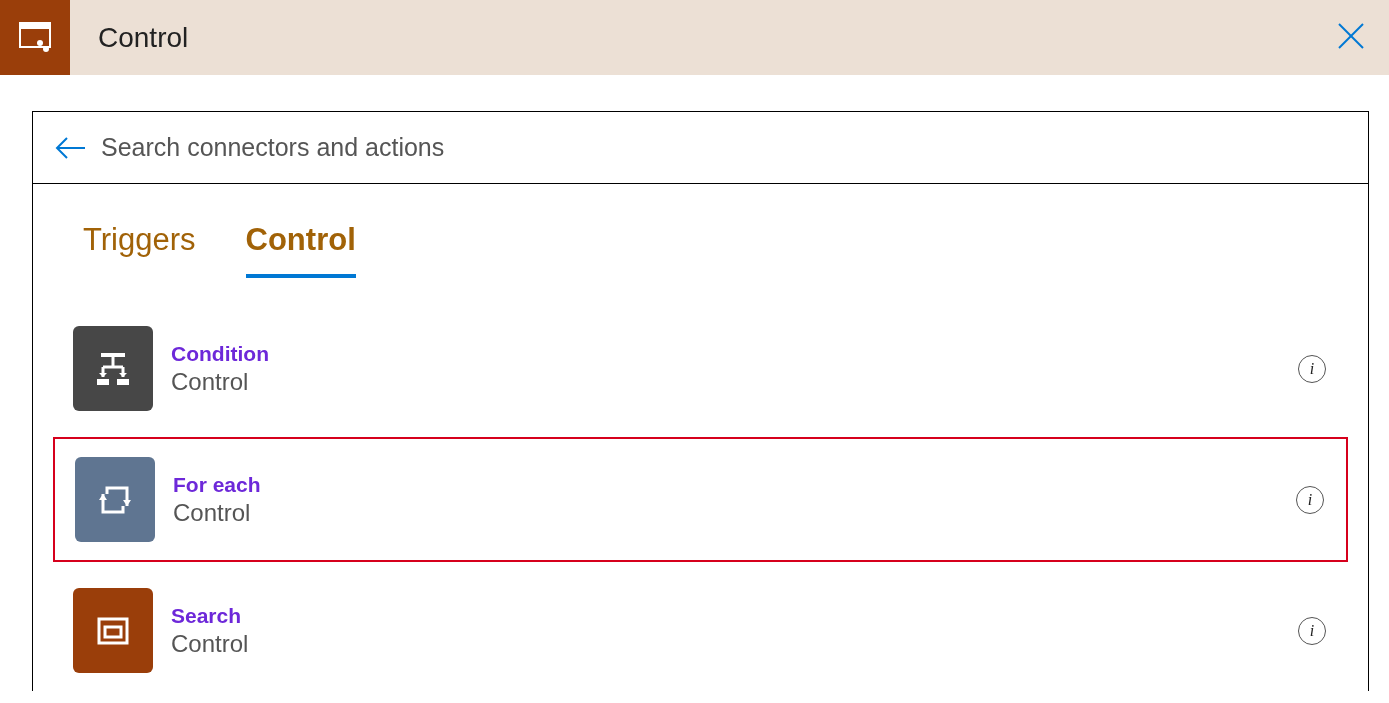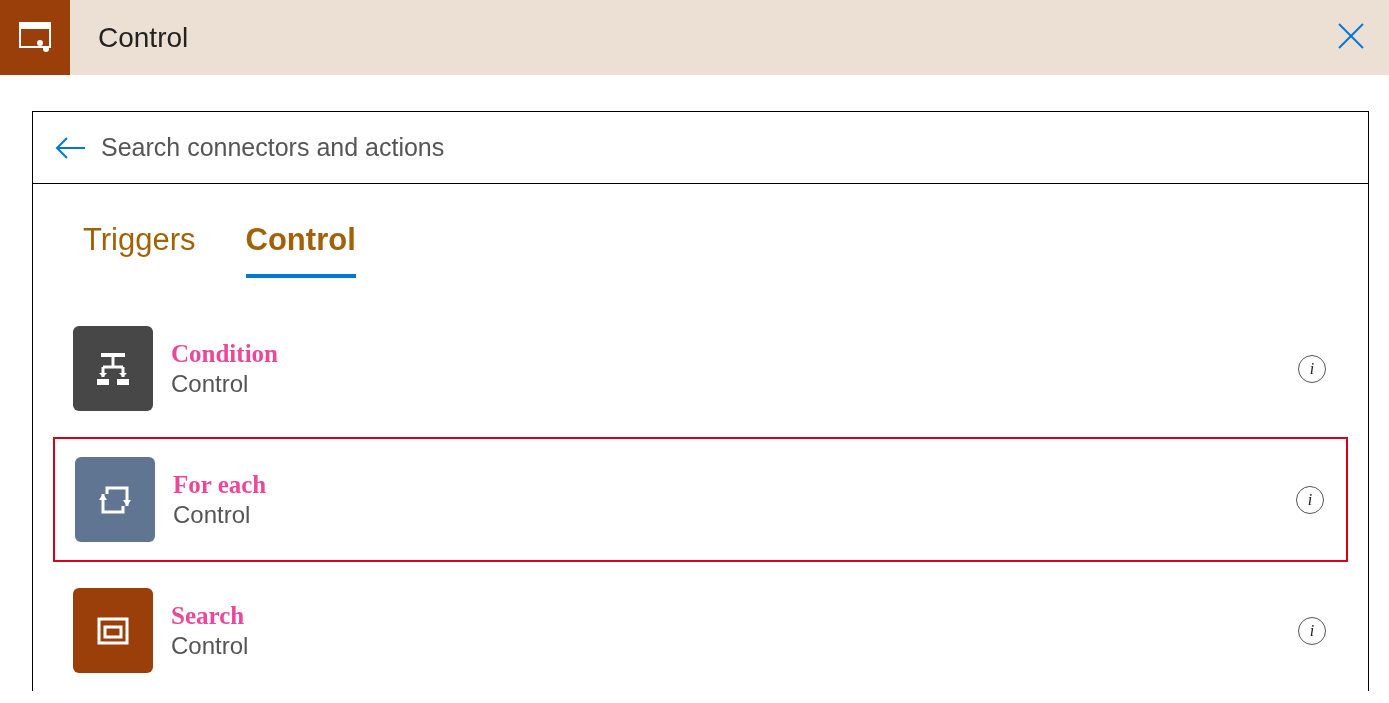--- a/index.html
+++ b/index.html
@@ -109,24 +109,23 @@
       flex-shrink: 0;
     }
     .icon-condition { background: #474747; }
     .icon-foreach { background: #5f7591; }
     .icon-scope { background: #9a3e0a; }
     .action-text {
       margin-left: 18px;
       flex: 1;
     }
     .action-title {
-      font-size: 25px;
+      font-size: 21px;
       font-weight: 600;
-      color: #ec4899;
-      font-family: Liberation Serif, serif;
+      color: #6d28d9;
     }
     .action-sub {
       font-size: 24px;
       color: #555;
       margin-top: 2px;
     }
     .info-icon {
       width: 28px;
       height: 28px;
       border: 1.5px solid #555;

